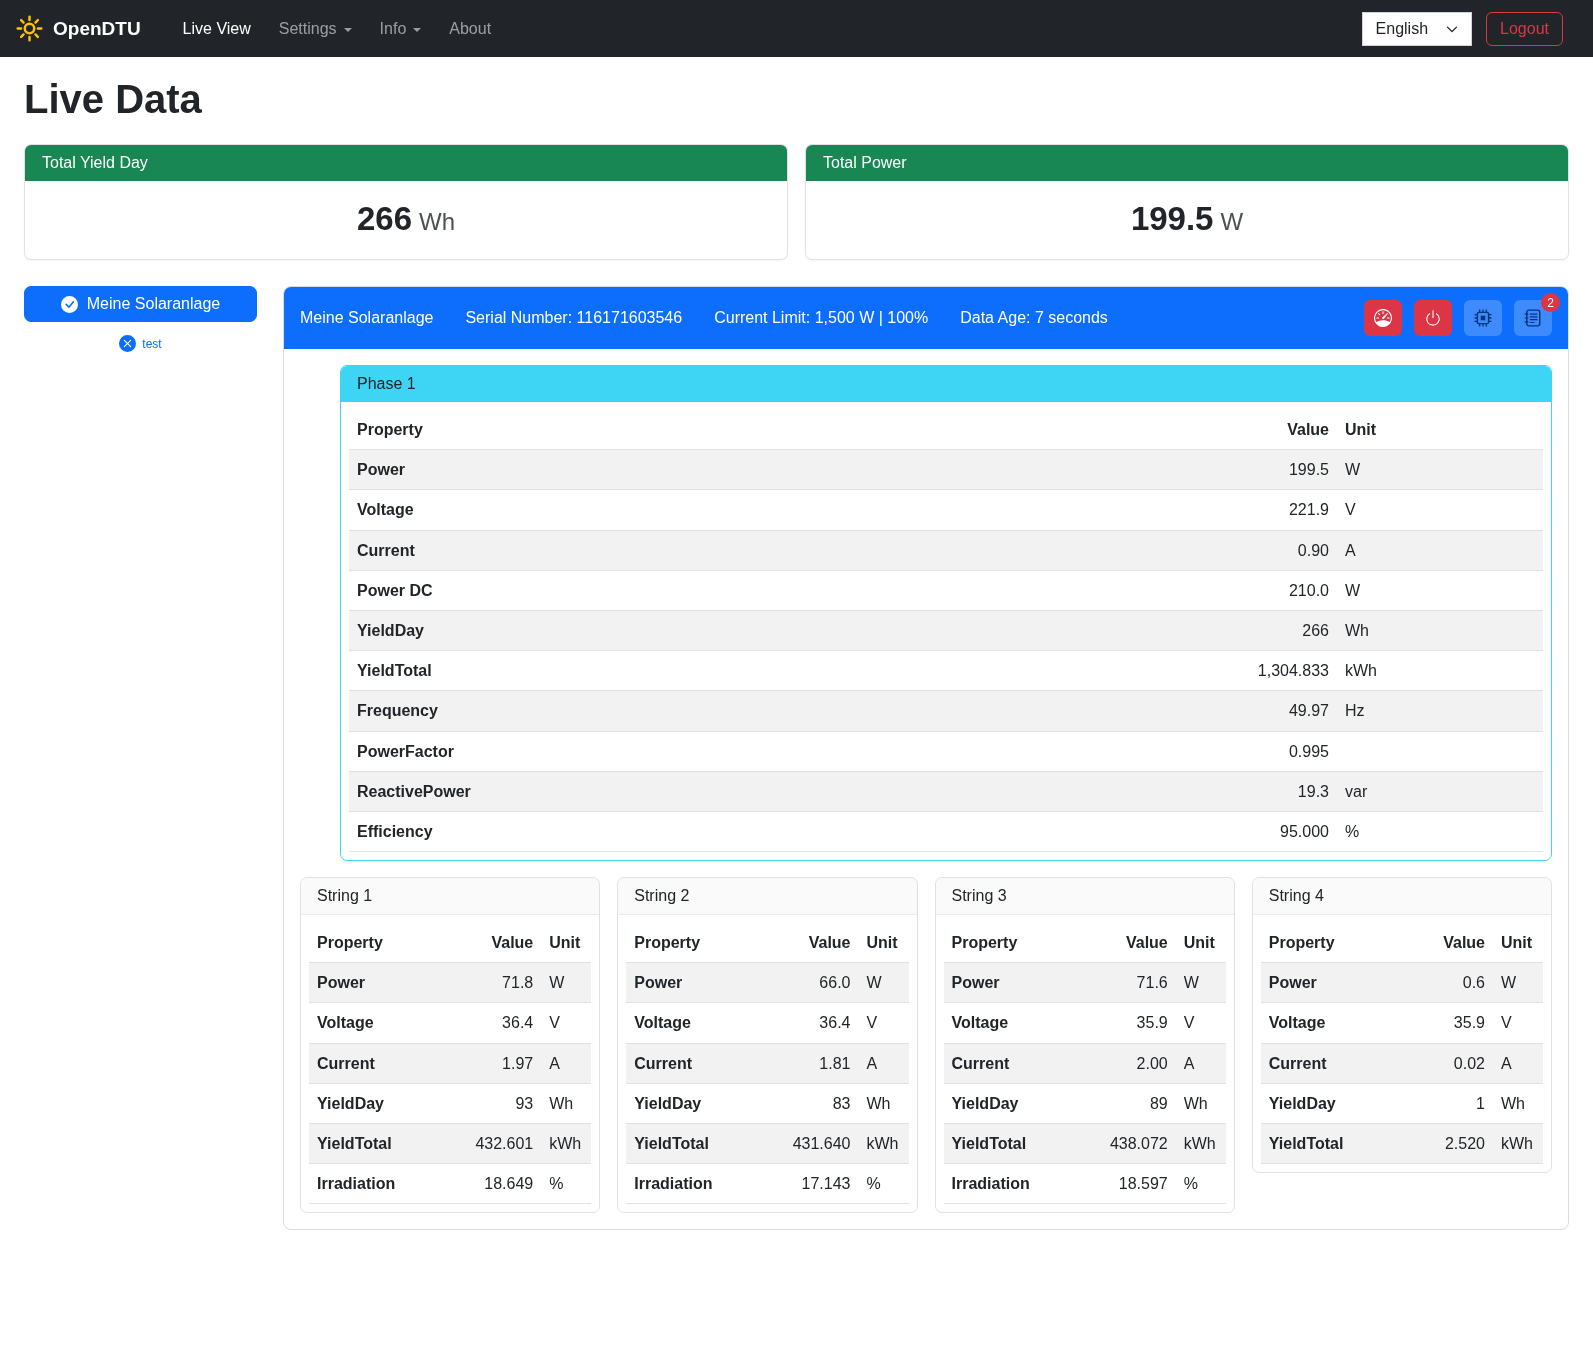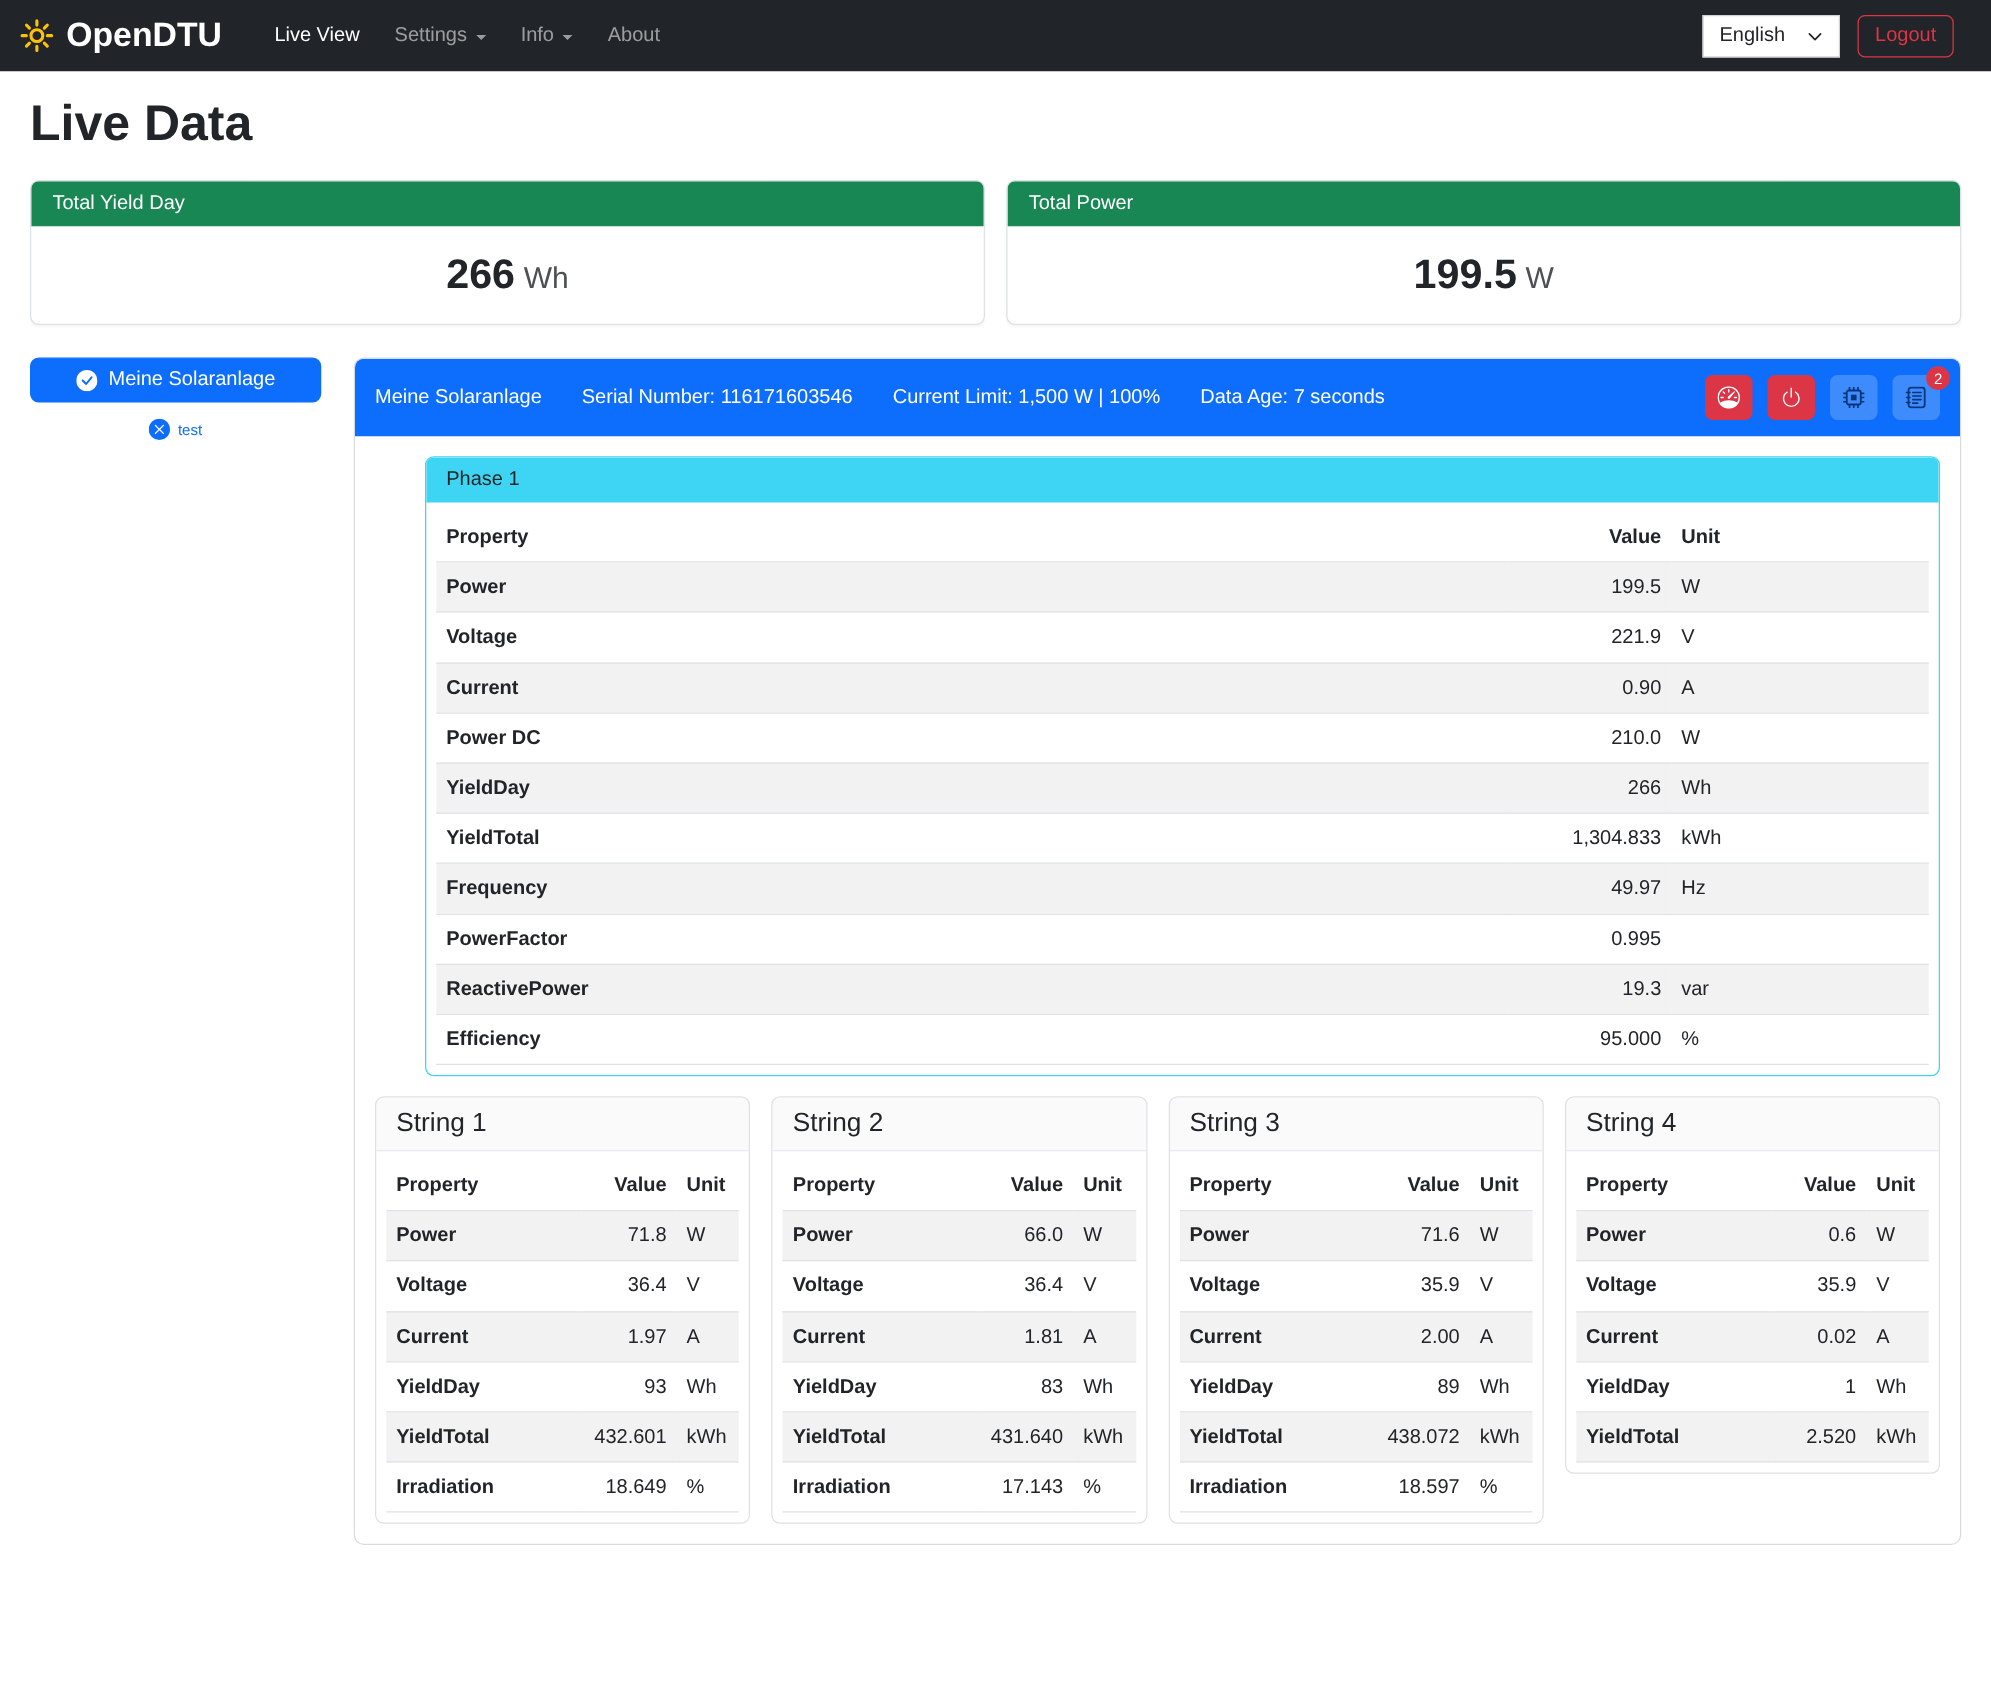--- a/index.html
+++ b/index.html
@@ -1,21 +1,21 @@
 <!DOCTYPE html>
 <html><head>
 <meta charset="utf-8">
 <style>
   * { box-sizing: border-box; margin: 0; padding: 0; }
   body { font-family: "Liberation Sans", "DejaVu Sans", sans-serif; color: #212529; background: #fff; }
   .page { width: 1593px; min-height: 1359px; }
 
   
   .navbar { background: #212529; height: 57px; display: flex; align-items: center; padding: 0 16px; }
-  .brand { display: flex; align-items: center; gap: 10px; color: #fff; font-size: 27px; font-weight: 700; margin-right: 28px; cursor: pointer; }
+  .brand { display: flex; align-items: center; gap: 10px; color: #fff; font-size: 19px; font-weight: 700; margin-right: 28px; cursor: pointer; }
   .nav-links { display: flex; align-items: center; flex: 1; }
   .nav-link { color: rgba(255,255,255,.55); font-size: 16px; padding: 8px 14px; cursor: pointer; display: flex; align-items: center; gap: 7px; }
   .nav-link.active { color: #fff; }
   .caret { width: 0; height: 0; border-left: 4px solid transparent; border-right: 4px solid transparent; border-top: 4.5px solid currentColor; display: inline-block; margin-top: 2px; }
   .navbar-right { display: flex; align-items: center; gap: 14px; margin-left: auto; margin-right: 14px; }
   .lang-btn { background: #fff; border: 1px solid #ced4da; border-radius: 0; padding: 7px 13px; font-size: 16px; display: flex; align-items: center; gap: 18px; color: #212529; cursor: pointer; font-family: inherit; }
   .logout-btn { background: transparent; border: 1px solid #dc3545; color: #dc3545; border-radius: 6px; padding: 7px 13px; font-size: 16px; cursor: pointer; font-family: inherit; }
 
   
   .content { padding: 14px 24px 24px; }
@@ -49,21 +49,21 @@
   .data-table { width: 100%; border-collapse: collapse; font-size: 16px; }
   .data-table th, .data-table td { padding: 10px 8px; border-bottom: 1px solid #dee2e6; text-align: left; font-weight: 400; line-height: 1.2; }
   .data-table thead th, .data-table tbody th { font-weight: 700; }
   .data-table .val { text-align: right; }
   .data-table tbody tr:nth-of-type(odd) { background: rgba(0,0,0,.05); }
   .phase-table .val { width: 130px; }
   .phase-table .unit { width: 206px; }
 
   .strings-row { display: flex; gap: 17px; align-items: flex-start; }
   .string-card { flex: 1; border: 1px solid #dee2e6; border-radius: 7px; overflow: hidden; background: #fff; }
-  .string-header { background: rgba(0,0,0,.02); border-bottom: 1px solid #e9ecef; font-size: 21px; padding: 9px 16px; }
+  .string-header { background: rgba(0,0,0,.02); border-bottom: 1px solid #e9ecef; font-size: 16px; padding: 9px 16px; }
   .string-table .val { width: 76px; }
   .string-table .unit { width: 50px; }
 
   svg { display: block; }
 </style>
 </head>
 <body>
 
 <div class="page">
 

